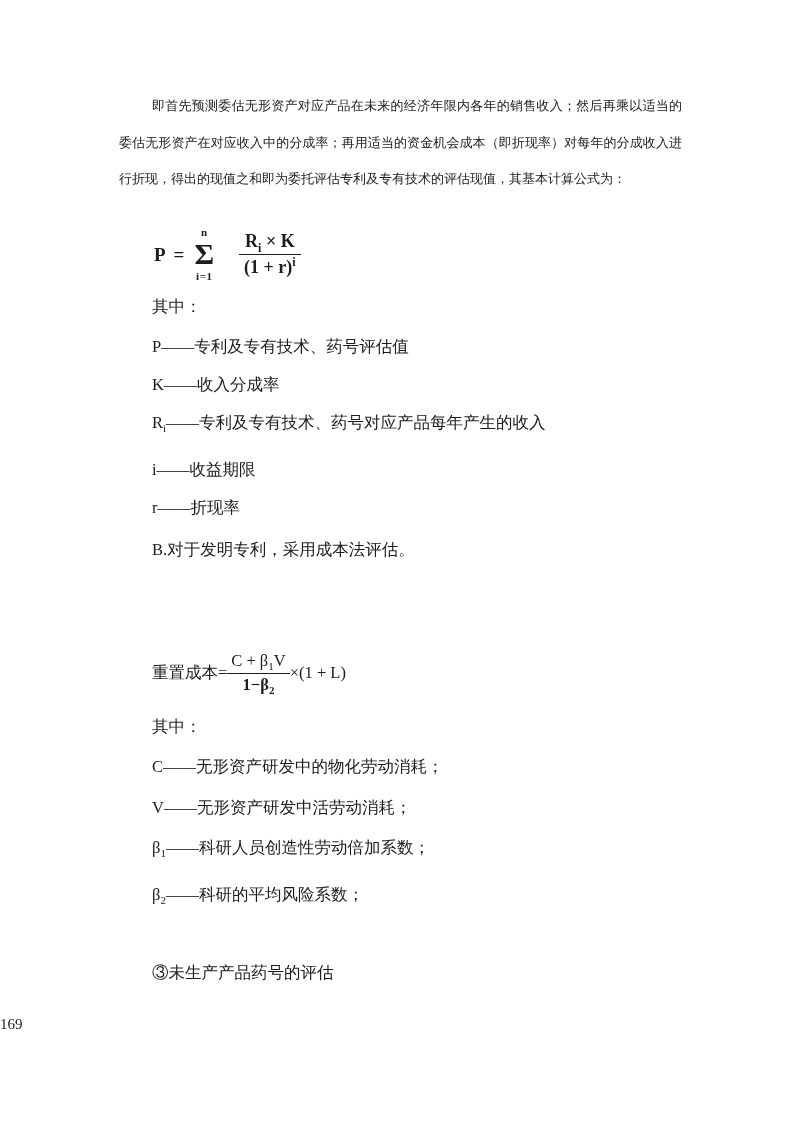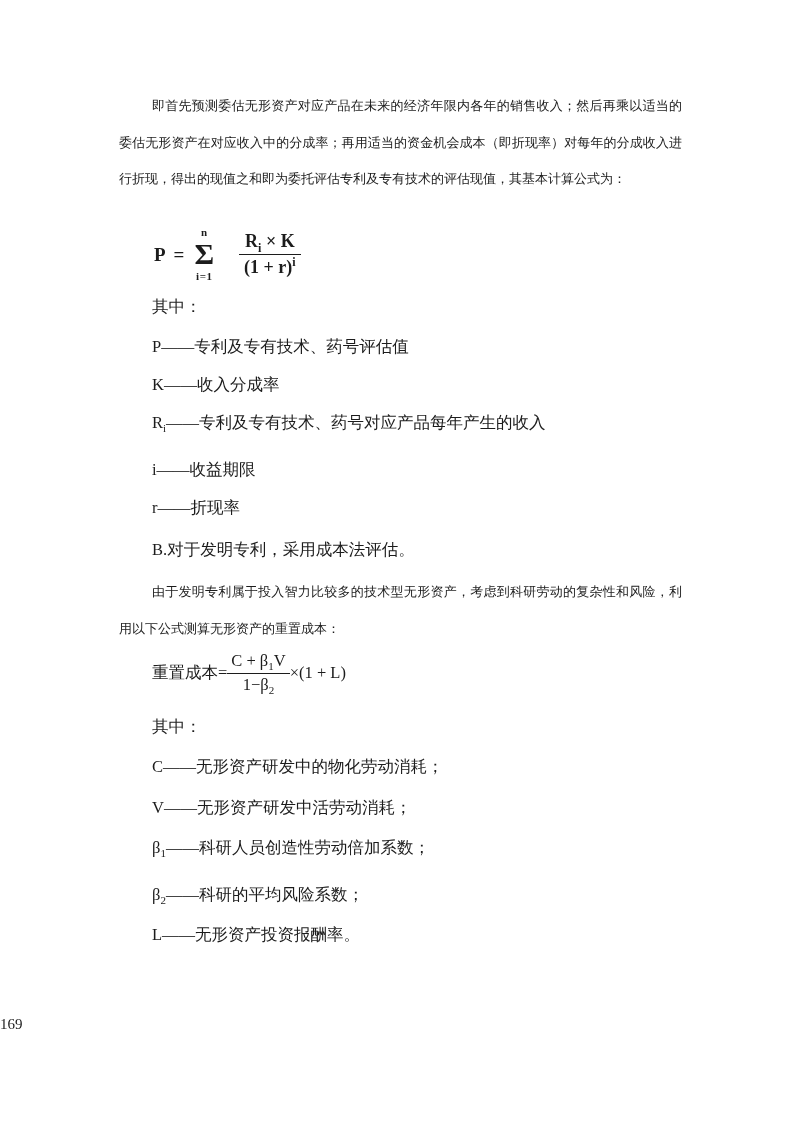--- a/index.html
+++ b/index.html
@@ -39,21 +39,21 @@
   .frac sub{font-size:12px;line-height:0;}
   .frac sup{font-size:12px;line-height:0;}
   
   .formula2{
     position:absolute;left:152px;top:652px;
     display:flex;align-items:center;
     font-size:16.5px;
   }
   .frac2{display:inline-flex;flex-direction:column;align-items:center;font-size:16.5px;line-height:1.15;justify-content:space-between;}
   .frac2 .num{padding:0 4px 2px 4px;border-bottom:1.3px solid #1c1c1c;}
-  .frac2 .den{padding-top:2px;}
+  .frac2 .den{padding-top:2px;font-weight:bold;}
   .frac2 sub{font-size:11px;line-height:0;}
   .f2-tail{margin-left:0;}
   .pagenum{
     position:absolute;left:0;top:1016px;width:793px;
     text-align:left;font-size:15px;margin:0;
   }
 </style>
 </head>
 <body>
 
@@ -82,39 +82,38 @@
   <p class="defline" style="top:374px"><span>K</span><sub></sub><span>——收入分成率</span></p>
 
   <p class="defline" style="top:412px"><span>R</span><sub>i</sub><span>——专利及专有技术、药号对应产品每年产生的收入</span></p>
 
   <p class="defline" style="top:459px"><span>i</span><sub></sub><span>——收益期限</span></p>
 
   <p class="defline" style="top:497px"><span>r</span><sub></sub><span>——折现率</span></p>
 
   <p class="defline" style="top:539px">B.对于发明专利，采用成本法评估。</p>
 
-  <p class="para" style="top:574px">由于发明专利属于投入智力比较多的技术型无形资产，考虑到科研劳动的复杂性和风险，利用以下公式测算无形资产的重置成本：</p>
 
   <div class="formula2">
     <span>重置成本=</span>
     <span class="frac2">
       <span class="num"><span>C + β</span><sub>1</sub><span>V</span></span>
       <span class="den"><span>1−β</span><sub>2</sub></span>
     </span>
     <span class="f2-tail">×(1 + L)</span>
   </div>
 
   <p class="defline" style="top:716px">其中：</p>
 
   <p class="defline" style="top:756px"><span>C</span><sub></sub><span>——无形资产研发中的物化劳动消耗；</span></p>
 
   <p class="defline" style="top:797px"><span>V</span><sub></sub><span>——无形资产研发中活劳动消耗；</span></p>
 
   <p class="defline" style="top:837px"><span>β</span><sub>1</sub><span>——科研人员创造性劳动倍加系数；</span></p>
 
   <p class="defline" style="top:884px"><span>β</span><sub>2</sub><span>——科研的平均风险系数；</span></p>
 
-  <p class="defline" style="top:924px"><span>L</span><sub></sub><span>——无形资产投资报酬率。</span></p>
 
+  <p class="defline" style="top:962px">③未生产产品药号的评估</p>
 
   <p class="pagenum">169</p>
 
 </div>
 
 </body></html>

